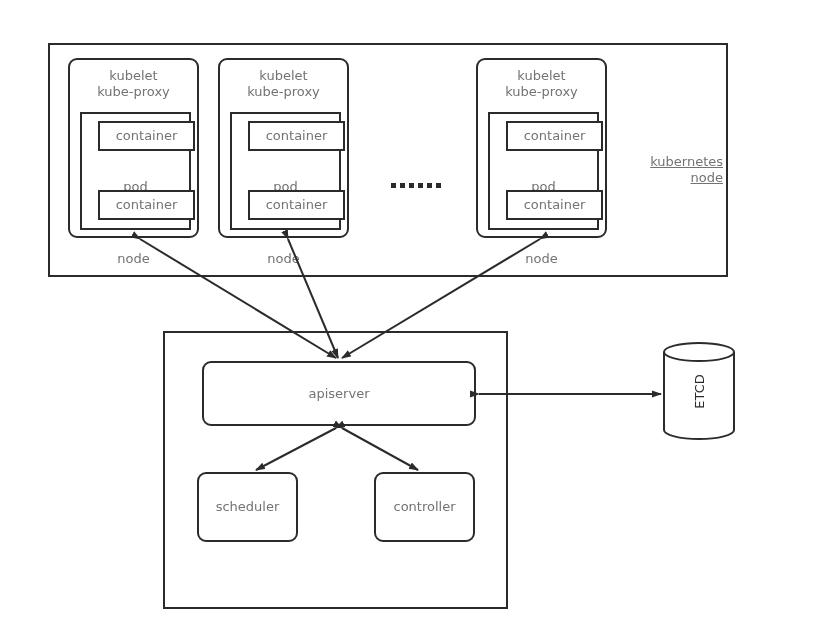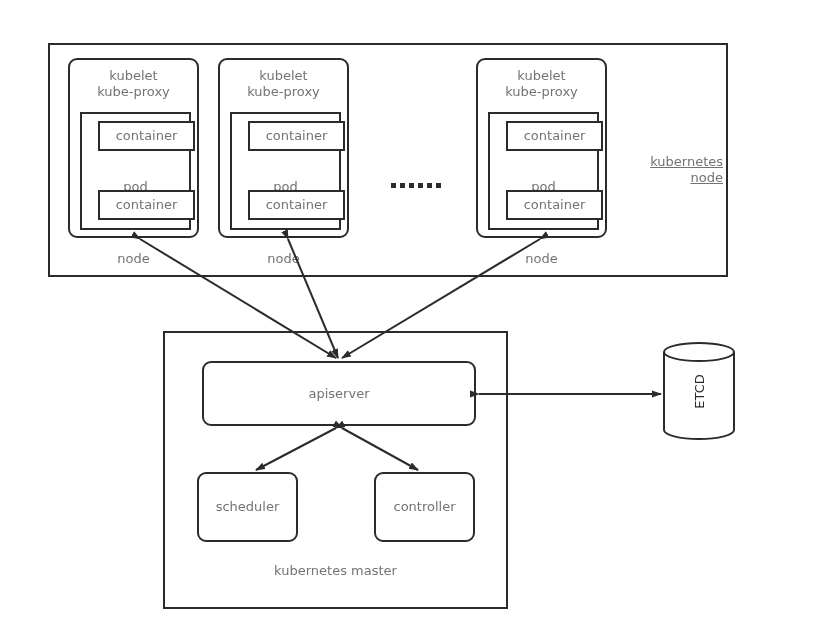--- a/index.html
+++ b/index.html
@@ -214,21 +214,20 @@
   </div>
 
   <div class="box apiserver-box">
     <div class="lbl center-lbl boxed-lbl">apiserver</div>
   </div>
 
   <div class="box controller-box">
     <div class="lbl center-lbl boxed-lbl">controller</div>
   </div>
 
-  <div class="lbl k8s-master-caption">kubernetes master</div>
 
   <svg class="etcd-cyl" viewBox="0 0 72 98">
     <path d="M 1 10 L 1 88" fill="none" stroke="#2b2b2b" stroke-width="2"></path>
     <path d="M 71 10 L 71 88" fill="none" stroke="#2b2b2b" stroke-width="2"></path>
     <ellipse cx="36" cy="10" rx="35" ry="9" fill="#ffffff" stroke="#2b2b2b" stroke-width="2"></ellipse>
     <path d="M 1 88 A 35 9 0 0 0 71 88" fill="none" stroke="#2b2b2b" stroke-width="2"></path>
   </svg>
   <div class="etcd-label">
     <span>ETCD</span>
   </div>

